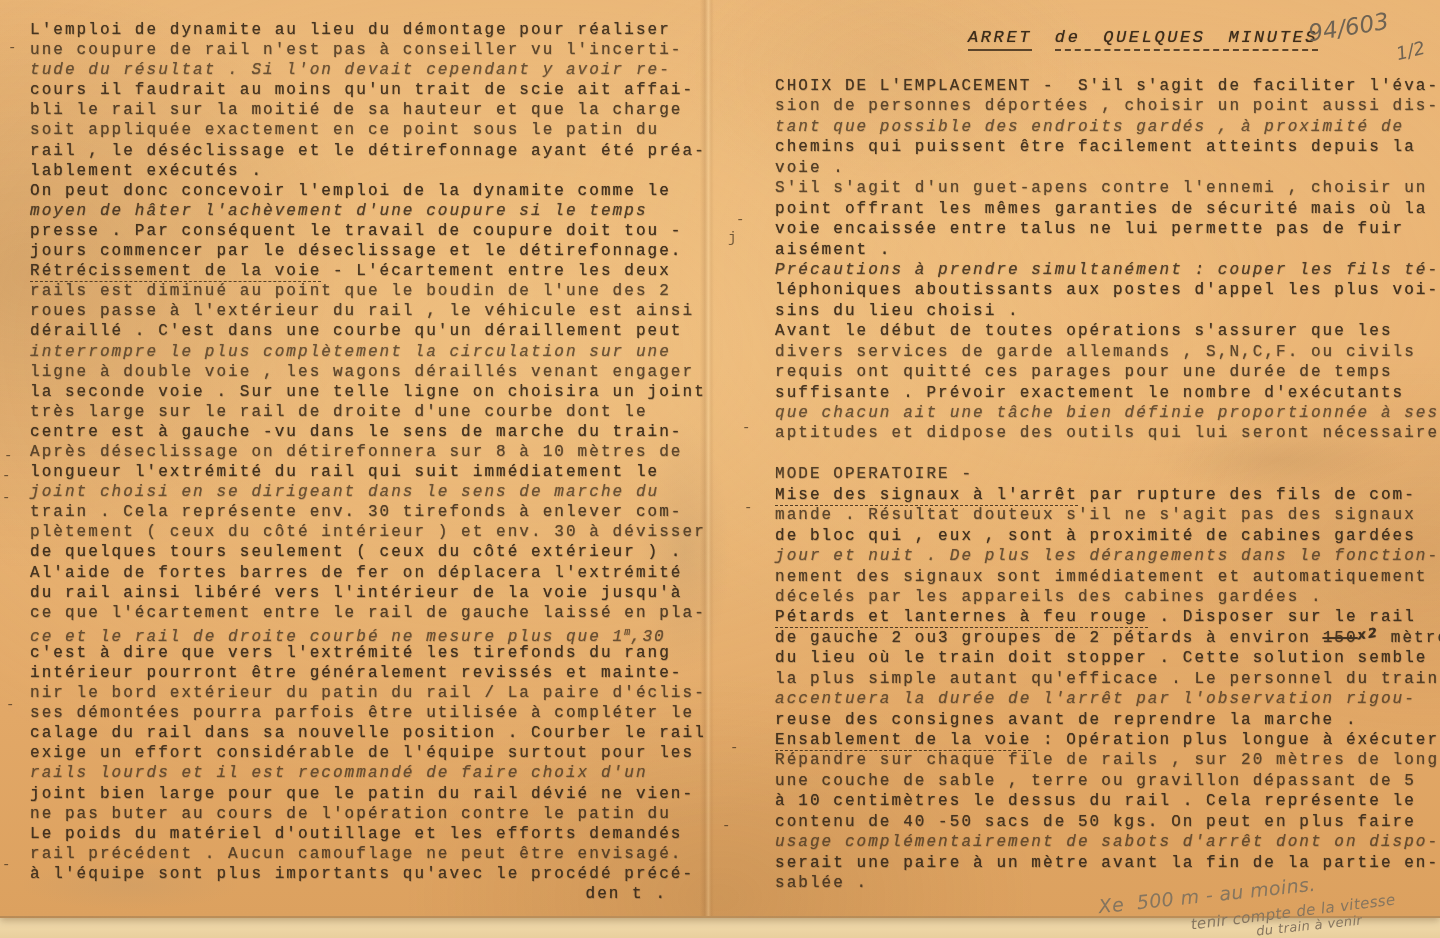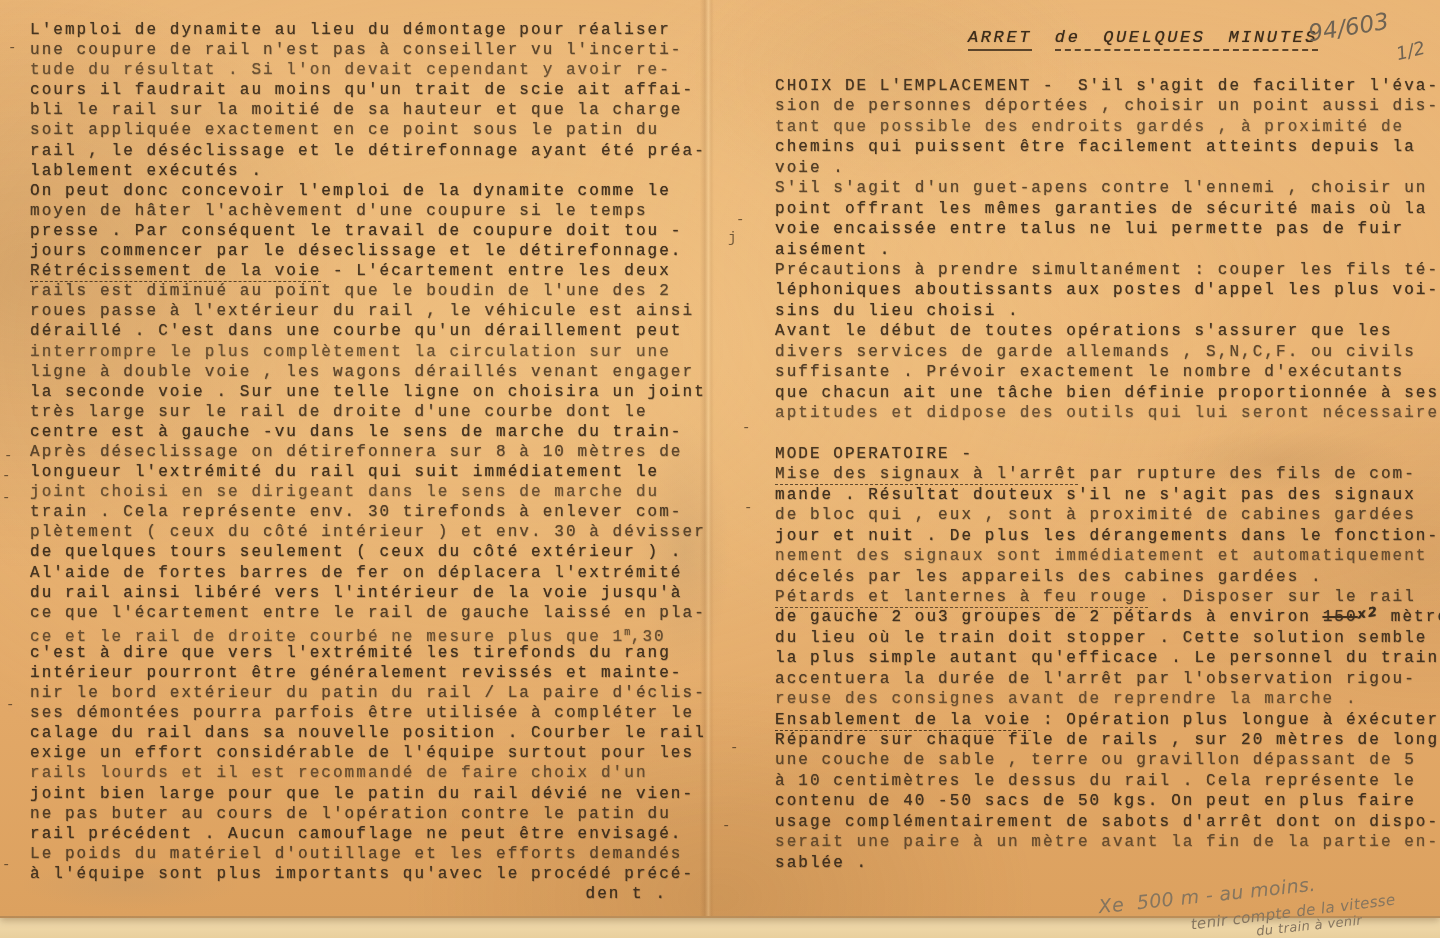--- a/index.html
+++ b/index.html
@@ -35,21 +35,21 @@
     white-space:pre;height:20.1px;line-height:20.1px;
     font-size:16px;letter-spacing:2.05px;
     text-shadow:0 0 .8px rgba(62,46,28,.75), .5px .5px 0 rgba(62,46,28,.22);
   }
   .page-left{left:30px;top:20px;width:672px;}
   .page-right{left:775px;top:76px;width:662px;}
   .page-right .line{height:20.45px;line-height:20.45px;}
   
   .page .line:nth-child(3n+1){opacity:.97;}
   .page .line:nth-child(4n+2){opacity:.84;}
-  .page .line:nth-child(7n+3){opacity:.76;}
+  .page .line:nth-child(7n+3){opacity:.76;font-style:italic;}
   .page .line:nth-child(5n){opacity:.9;}
   .seg.u{border-bottom:1.7px dashed rgba(55,40,24,.85);padding-bottom:1px;}
   .seg.s{text-decoration:line-through;text-decoration-thickness:2px;}
   .seg.sup{vertical-align:super;font-size:10px;letter-spacing:.5px;}
   .seg.hand{
     font-family:"DejaVu Sans",sans-serif;font-style:italic;font-weight:bold;
     display:inline-block;transform:rotate(-8deg) translateY(-4px);
     font-size:13px;color:#3c2e1e;
   }
   .doc-title{
@@ -131,40 +131,41 @@
         <div class="line"><span class="seg">ce et le rail de droite courbé ne mesure plus que 1</span><span class="seg sup">m</span><span class="seg">,30</span></div>
         <div class="line"><span class="seg">c'est à dire que vers l'extrémité les tirefonds du rang</span></div>
         <div class="line"><span class="seg">intérieur pourront être généralement revissés et mainte-</span></div>
         <div class="line"><span class="seg">nir le bord extérieur du patin du rail / La paire d'éclis-</span></div>
         <div class="line"><span class="seg">ses démontées pourra parfois être utilisée à compléter le</span></div>
         <div class="line"><span class="seg">calage du rail dans sa nouvelle position . Courber le rail</span></div>
         <div class="line"><span class="seg">exige un effort considérable de l'équipe surtout pour les</span></div>
         <div class="line"><span class="seg">rails lourds et il est recommandé de faire choix d'un</span></div>
         <div class="line"><span class="seg">joint bien large pour que le patin du rail dévié ne vien-</span></div>
         <div class="line"><span class="seg">ne pas buter au cours de l'opération contre le patin du</span></div>
+        <div class="line"><span class="seg">Le poids du matériel d'outillage et les efforts demandés</span></div>
         <div class="line"><span class="seg">rail précédent . Aucun camouflage ne peut être envisagé.</span></div>
-        <div class="line"><span class="seg">Le poids du matériel d'outillage et les efforts demandés</span></div>
         <div class="line"><span class="seg">à l'équipe sont plus importants qu'avec le procédé précé-</span></div>
         <div class="line" style="text-align: right;"><span class="seg">den t .   </span></div>
       </div>
     <div id="right-page" class="page page-right">
         <div class="line"><span class="seg">CHOIX DE L'EMPLACEMENT -  S'il s'agit de faciliter l'éva-</span></div>
         <div class="line"><span class="seg">sion de personnes déportées , choisir un point aussi dis-</span></div>
         <div class="line"><span class="seg">tant que possible des endroits gardés , à proximité de</span></div>
         <div class="line"><span class="seg">chemins qui puissent être facilement atteints depuis la</span></div>
         <div class="line"><span class="seg">voie .</span></div>
         <div class="line"><span class="seg">S'il s'agit d'un guet-apens contre l'ennemi , choisir un</span></div>
         <div class="line"><span class="seg">point offrant les mêmes garanties de sécurité mais où la</span></div>
         <div class="line"><span class="seg">voie encaissée entre talus ne lui permette pas de fuir</span></div>
         <div class="line"><span class="seg">aisément .</span></div>
         <div class="line"><span class="seg">Précautions à prendre simultanément : couper les fils té-</span></div>
         <div class="line"><span class="seg">léphoniques aboutissants aux postes d'appel les plus voi-</span></div>
         <div class="line"><span class="seg">sins du lieu choisi .</span></div>
         <div class="line"><span class="seg">Avant le début de toutes opérations s'assurer que les</span></div>
         <div class="line"><span class="seg">divers services de garde allemands , S,N,C,F. ou civils</span></div>
+        <div class="line"><span class="seg">requis ont quitté ces parages pour une durée de temps</span></div>
         <div class="line"><span class="seg">suffisante . Prévoir exactement le nombre d'exécutants</span></div>
         <div class="line"><span class="seg">que chacun ait une tâche bien définie proportionnée à ses</span></div>
         <div class="line"><span class="seg">aptitudes et didpose des outils qui lui seront nécessaire</span></div>
         <div class="line"><span class="seg"></span></div>
         <div class="line"><span class="seg">MODE OPERATOIRE -</span></div>
         <div class="line"><span class="seg u">Mise des signaux à l'arrêt</span><span class="seg"> par rupture des fils de com-</span></div>
         <div class="line"><span class="seg">mande . Résultat douteux s'il ne s'agit pas des signaux</span></div>
         <div class="line"><span class="seg">de bloc qui , eux , sont à proximité de cabines gardées</span></div>
         <div class="line"><span class="seg">jour et nuit . De plus les dérangements dans le fonction-</span></div>
         <div class="line"><span class="seg">nement des signaux sont immédiatement et automatiquement</span></div>

